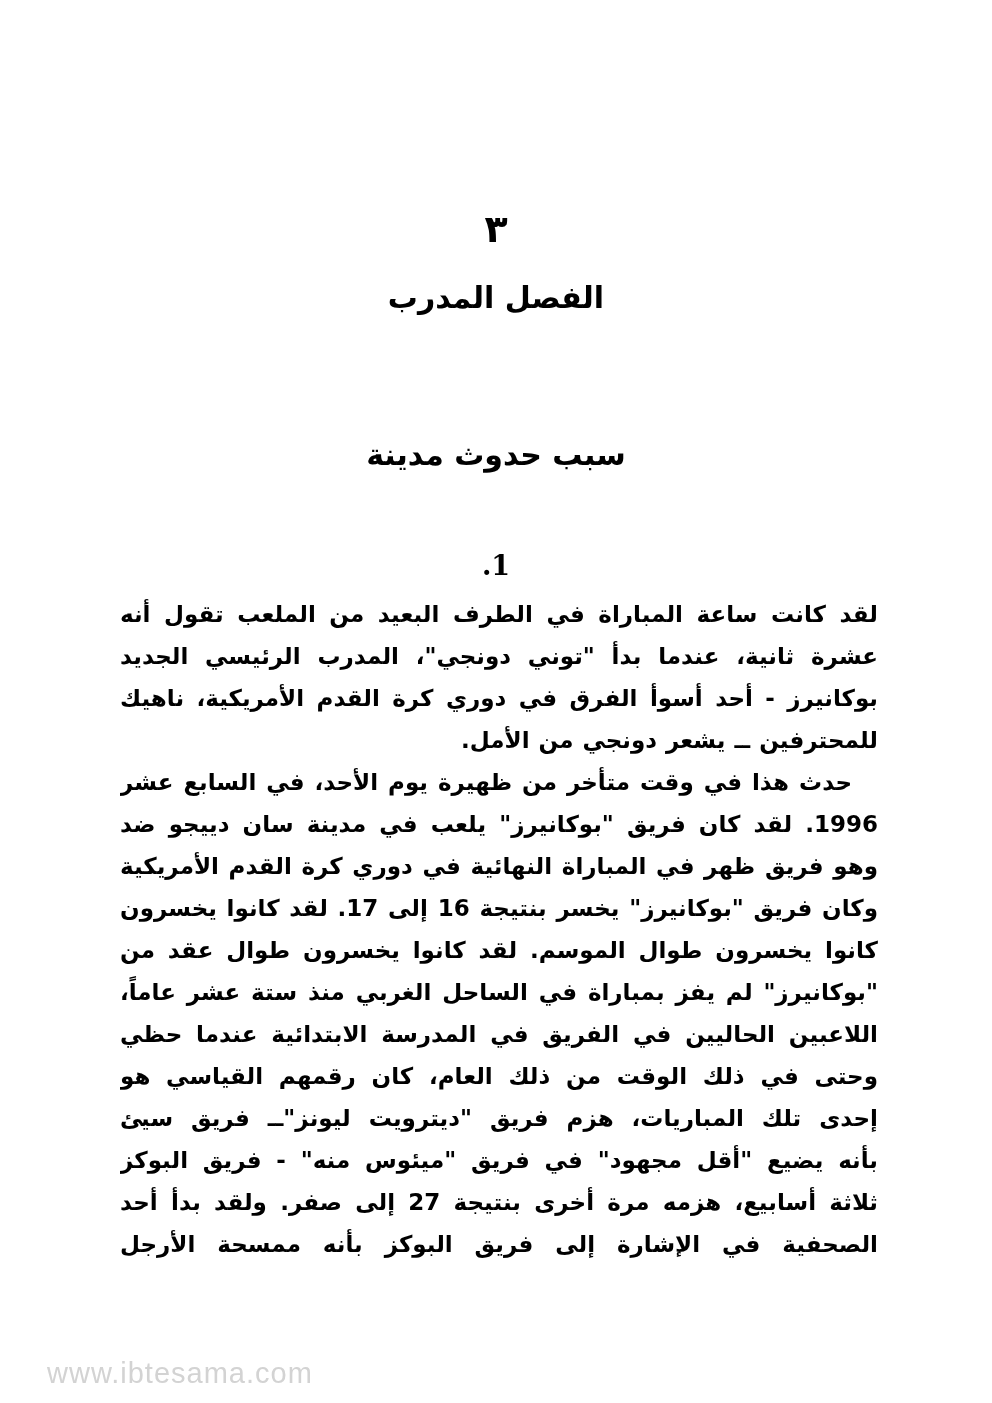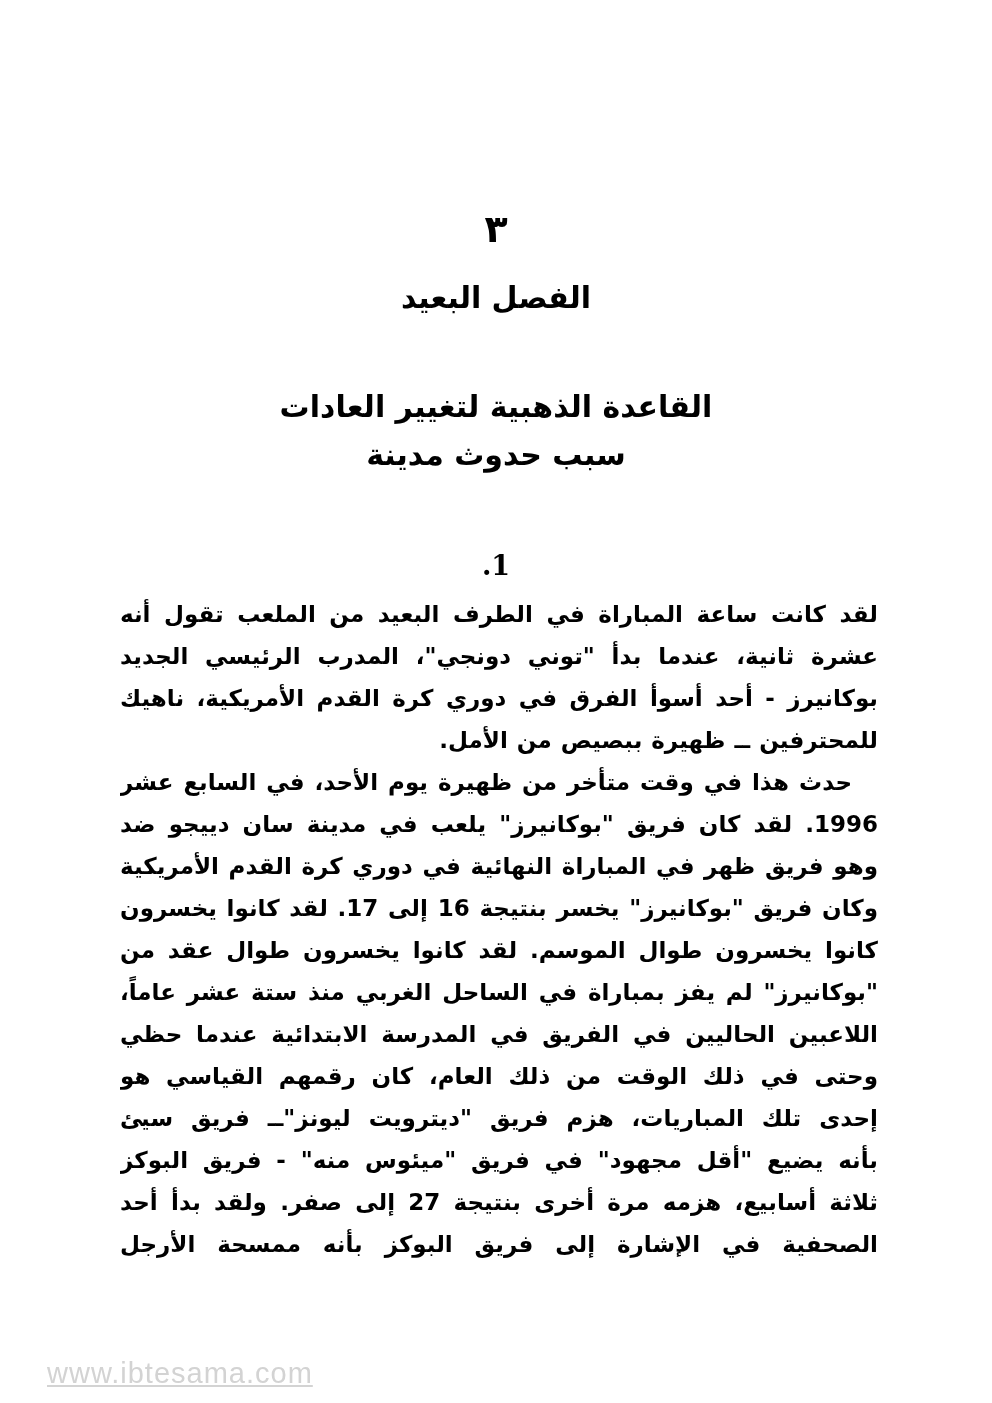--- a/index.html
+++ b/index.html
@@ -77,43 +77,41 @@
   }
   #watermark {
     position: absolute;
     left: 47px;
     top: 1357px;
     font-family: "Liberation Sans", sans-serif;
     font-size: 29px;
     letter-spacing: 1px;
     color: #d3d3d3;
     direction: ltr;
-    text-decoration: underline;
   }
 </style>
 </head>
 <body>
 
 <div class="page">
 
   <div class="center-heading" id="chapter-number">٣</div>
 
-  <div class="center-heading" id="chapter-title">الفصل البعيد</div>
+  <div class="center-heading" id="chapter-title">الفصل المدرب</div>
 
-  <div class="center-heading" id="title-line1">القاعدة الذهبية لتغيير العادات</div>
 
   <div class="center-heading" id="title-line2">سبب حدوث مدينة</div>
 
   <div class="center-heading" id="section-number">1.</div>
 
   <div id="text-block">
     <div class="line">لقد كانت ساعة المباراة في الطرف البعيد من الملعب تقول أنه تبقى ثماني دقائق وتسع</div>
     <div class="line">عشرة ثانية، عندما بدأ "توني دونجي"، المدرب الرئيسي الجديد لفريق تامبا باي</div>
     <div class="line">بوكانيرز - أحد أسوأ الفرق في دوري كرة القدم الأمريكية، ناهيك عن تاريخ كرة القدم</div>
-    <div class="line para-end">للمحترفين ــ ظهيرة ببصيص من الأمل.</div>
+    <div class="line para-end">للمحترفين ــ يشعر دونجي من الأمل.</div>
 
     <div class="line indent">حدث هذا في وقت متأخر من ظهيرة يوم الأحد، في السابع عشر من نوفمبر من عام</div>
     <div class="line">1996. لقد كان فريق "بوكانيرز" يلعب في مدينة سان دييجو ضد فريق "تشارجرز"،</div>
     <div class="line">وهو فريق ظهر في المباراة النهائية في دوري كرة القدم الأمريكية في العام الماضي.</div>
     <div class="line">وكان فريق "بوكانيرز" يخسر بنتيجة 16 إلى 17. لقد كانوا يخسرون طوال المباراة. لقد</div>
     <div class="line">كانوا يخسرون طوال الموسم. لقد كانوا يخسرون طوال عقد من الزمان. إن فريق</div>
     <div class="line">"بوكانيرز" لم يفز بمباراة في الساحل الغربي منذ ستة عشر عاماً، وكان العديد من</div>
     <div class="line">اللاعبين الحاليين في الفريق في المدرسة الابتدائية عندما حظي الفريق بموسم حافل.</div>
     <div class="line">وحتى في ذلك الوقت من ذلك العام، كان رقمهم القياسي هو الخسارة 2 إلى 8. وفي</div>
     <div class="line">إحدى تلك المباريات، هزم فريق "ديترويت ليونز"ــ فريق سيئ للغاية، لدرجة أنه وصف</div>

